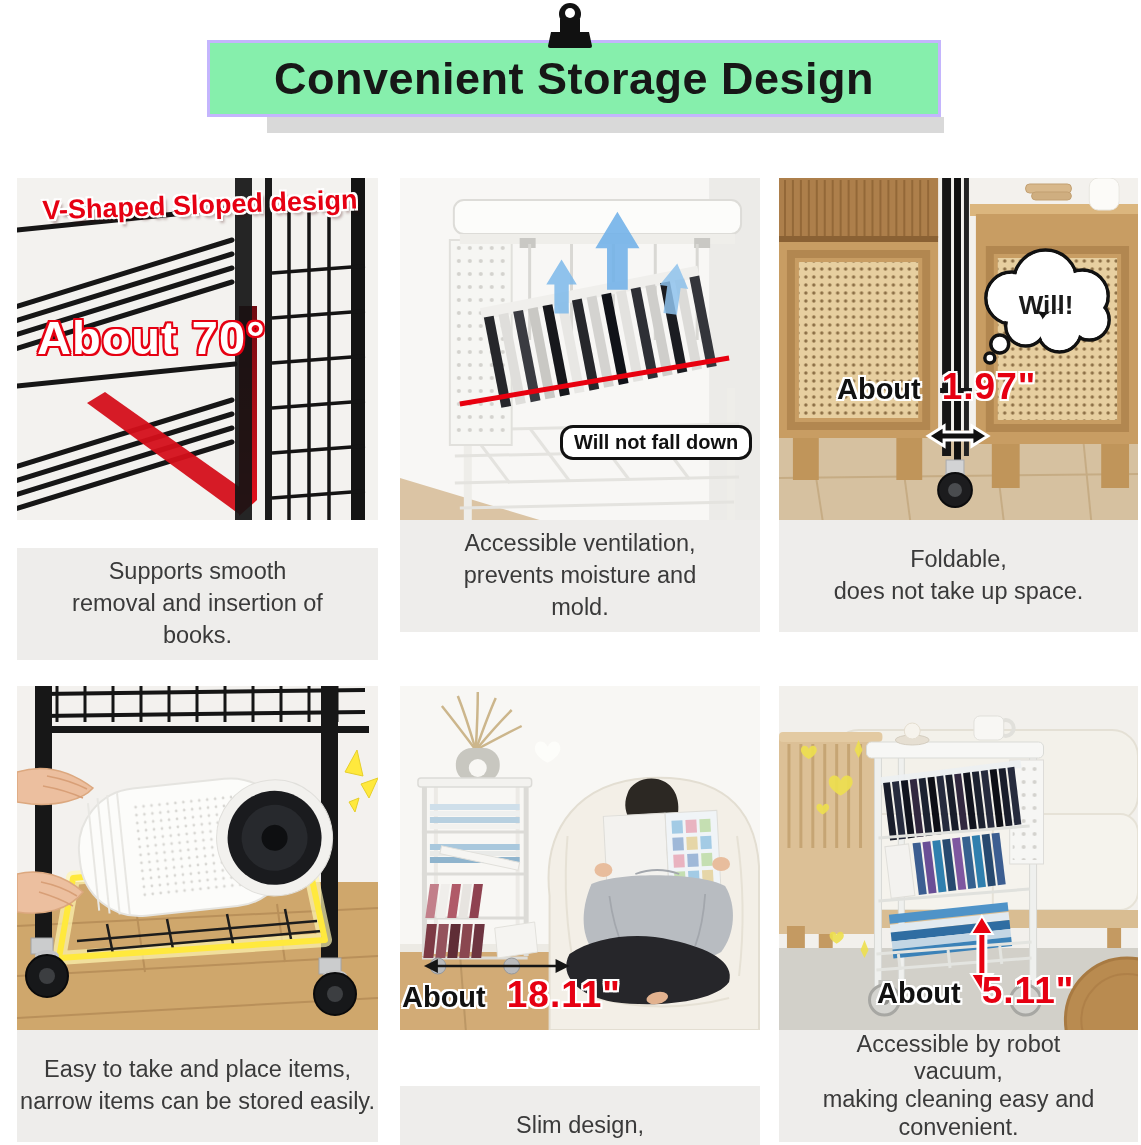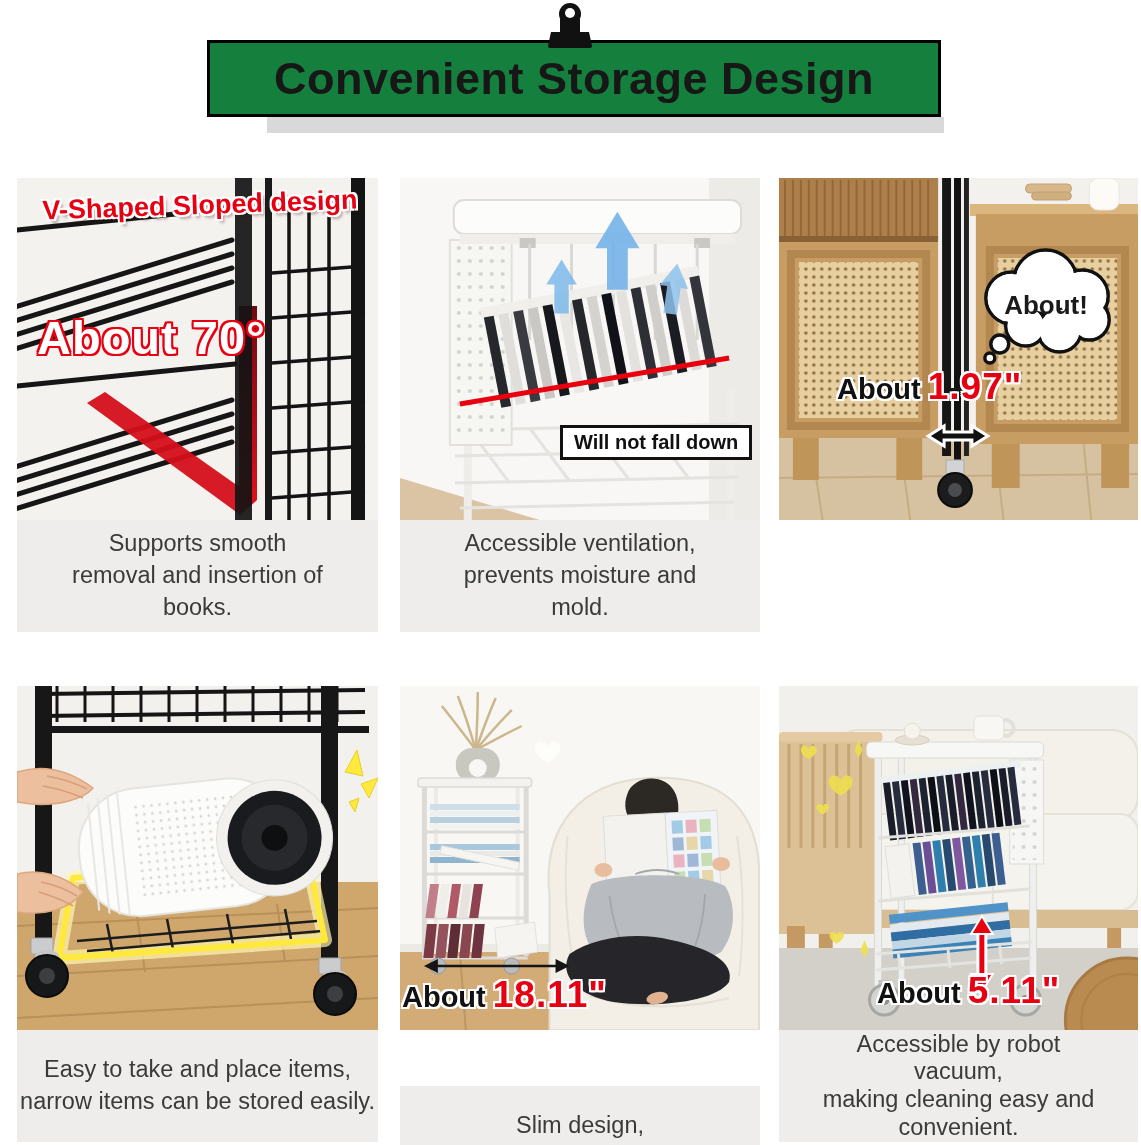--- a/index.html
+++ b/index.html
@@ -2,41 +2,41 @@
 <html><head>
 <meta charset="utf-8">
 <style>
   html,body{margin:0;padding:0;background:#ffffff;}
   body{font-family:"Liberation Sans", sans-serif;}
   .page{position:relative;width:1141px;height:1145px;background:#fff;overflow:hidden;margin:0 auto;}
 
   
   .clip{position:absolute;left:538px;top:2px;width:64px;height:50px;z-index:3;}
   .title-shadow{position:absolute;left:267px;top:117px;width:677px;height:16px;background:#d9d9d9;z-index:1;}
-  .title-box{position:absolute;left:207px;top:40px;width:728px;height:71px;background:#15803d;
-    border:3px solid #000000;z-index:2;display:flex;align-items:center;justify-content:center;}
+  .title-box{position:absolute;left:207px;top:40px;width:728px;height:71px;background:#86efac;
+    border:3px solid #c4b5fd;z-index:2;display:flex;align-items:center;justify-content:center;}
   .title-box h1{margin:0;font-size:45px;font-weight:700;color:#171717;letter-spacing:.5px;}
 
   
   .photo{position:absolute;overflow:hidden;}
   .photo svg{display:block;width:100%;height:100%;}
   .caption{position:absolute;background:#eeedeb;color:#3a3a3a;font-size:23.5px;line-height:1.36;
     display:flex;align-items:center;justify-content:center;text-align:center;white-space:pre-line;}
   .caption.tight{line-height:1.18;}
 
   
   .ov{position:absolute;font-weight:700;pointer-events:none;}
   .outline-white{text-shadow:-2px -2px 0 #fff,2px -2px 0 #fff,-2px 2px 0 #fff,2px 2px 0 #fff,
     -2px 0 0 #fff,2px 0 0 #fff,0 -2px 0 #fff,0 2px 0 #fff;}
   .outline-red{text-shadow:-2px -2px 0 #e60012,2px -2px 0 #e60012,-2px 2px 0 #e60012,2px 2px 0 #e60012,
     -2px 0 0 #e60012,2px 0 0 #e60012,0 -2px 0 #e60012,0 2px 0 #e60012;}
   .badge-red{color:#e60012;font-size:27px;transform:rotate(-2deg);
     text-shadow:-2px -2px 0 #fff,2px -2px 0 #fff,-2px 2px 0 #fff,2px 2px 0 #fff,3px 4px 3px rgba(60,0,0,.35);}
   .measure-70{color:#ffffff;font-size:47px;letter-spacing:1px;margin-left:24px;}
-  .measure{display:flex;align-items:baseline;gap:7px;}
+  .measure{display:flex;align-items:baseline;gap:21px;}
   .measure .pre{color:#111;font-size:29px;}
   .measure .val{color:#e60012;font-size:37px;letter-spacing:1px;}
   .notebox{position:absolute;background:#fff;border:3px solid #111;color:#111;font-weight:600;
     font-size:20px;padding:3px 11px;white-space:nowrap;}
   .bubble-text{position:absolute;color:#1a1a1a;font-weight:600;font-size:26px;text-align:center;}
 </style>
 </head>
 <body>
 
 <div class="page">
@@ -100,21 +100,21 @@
           <line x1="255" y1="140" x2="348" y2="133"></line>
         <line x1="255" y1="185" x2="348" y2="178"></line>
           <line x1="255" y1="230" x2="348" y2="223"></line>
         <line x1="255" y1="275" x2="348" y2="268"></line>
           <line x1="255" y1="320" x2="348" y2="313"></line>
       </g>
     </svg>
     <div class="ov badge-red" style="left:18px;top:12px;width:330px;text-align:center;">V-Shaped Sloped design</div>
     <div class="ov measure-70 outline-red" style="left:-4px;top:132px;">About 70°</div>
   </div>
-  <div class="caption" style="left:17px;top:520px;width:361px;height:112px;">Supports smooth
+  <div class="caption" style="left:17px;top:548px;width:361px;height:112px;">Supports smooth
 removal and insertion of
 books.</div>
 
   <div class="photo" style="left:400px;top:178px;width:360px;height:342px;">
     <svg viewBox="0 0 361 342" preserveAspectRatio="none">
       <rect width="361" height="342" fill="#f8f7f5"></rect>
       <rect x="310" y="0" width="51" height="342" fill="#ecebe8"></rect>
       <polygon points="0,300 140,342 0,342" fill="#dbc4a4"></polygon>
       <rect x="64" y="230" width="8" height="112" fill="#eeede9"></rect>
       <rect x="328" y="210" width="8" height="132" fill="#eeede9"></rect>
@@ -159,21 +159,21 @@
           <rect x="287" y="118" width="10" height="92" fill="#dcdbd8"></rect>
         <rect x="302" y="118" width="10" height="92" fill="#34353b"></rect>
       </g>
       <line x1="60" y1="226" x2="330" y2="180" stroke="#e8000f" stroke-width="5"></line>
       <g>
         <use href="#arrowUp" transform="translate(162,112) scale(0.9)" fill="#7cb9ea" opacity="0.85"></use>
         <use href="#arrowUp" transform="translate(218,78) scale(1.3)" fill="#6fb1e8" opacity="0.88"></use>
         <use href="#arrowUp" transform="translate(274,114) scale(0.85) rotate(8)" fill="#8ec2ec" opacity="0.85"></use>
       </g>
     </svg>
-    <div class="notebox" style="left:160px;top:247px;">Will not fall down</div>
+    <div class="notebox" style="left:160px;top:247px;border-radius:13px;">Will not fall down</div>
   </div>
   <div class="caption" style="left:400px;top:520px;width:360px;height:112px;">Accessible ventilation,
 prevents moisture and
 mold.</div>
 
   <div class="photo" style="left:779px;top:178px;width:359px;height:342px;">
     <svg viewBox="0 0 361 342" preserveAspectRatio="none">
       <rect width="361" height="342" fill="#f3f1ed"></rect>
       <rect y="252" width="361" height="91" fill="#d6c1a0"></rect>
       <g stroke="#c6ac84" stroke-width="2">
@@ -251,26 +251,28 @@
           <circle cx="234" cy="120" r="24"></circle>
             <circle cx="268" cy="104" r="30"></circle>
             <circle cx="305" cy="118" r="24"></circle>
           <circle cx="312" cy="142" r="18"></circle>
             <circle cx="282" cy="152" r="20"></circle>
             <circle cx="248" cy="148" r="18"></circle>
         </g>
       </g>
       <path d="M150,258 L166,248 L166,254 L194,254 L194,248 L210,258 L194,268 L194,262 L166,262 L166,268 Z" fill="#101010" stroke="#fff" stroke-width="3"></path>
     </svg>
-    <div class="bubble-text" style="left:212px;top:112px;width:110px;">About!</div>
+    <div class="bubble-text" style="left:212px;top:112px;width:110px;">Will!</div>
     <div class="ov measure" style="left:58px;top:188px;">
       <span class="pre outline-white">About</span>
       <span class="val outline-white">1.97"</span>
     </div>
   </div>
+  <div class="caption" style="left:779px;top:520px;width:359px;height:112px;">Foldable,
+does not take up space.</div>
 
   <div class="photo" style="left:17px;top:686px;width:361px;height:344px;">
     <svg viewBox="0 0 361 344" preserveAspectRatio="none">
       <rect width="361" height="344" fill="#f3f1ee"></rect>
       <rect y="196" width="361" height="148" fill="#cfa76c"></rect>
       <g stroke="#b9905a" stroke-width="2">
         <line x1="0" y1="240" x2="361" y2="222"></line>
           <line x1="0" y1="290" x2="361" y2="270"></line>
           <line x1="0" y1="332" x2="361" y2="312"></line>
         <line x1="120" y1="230" x2="128" y2="286"></line>

